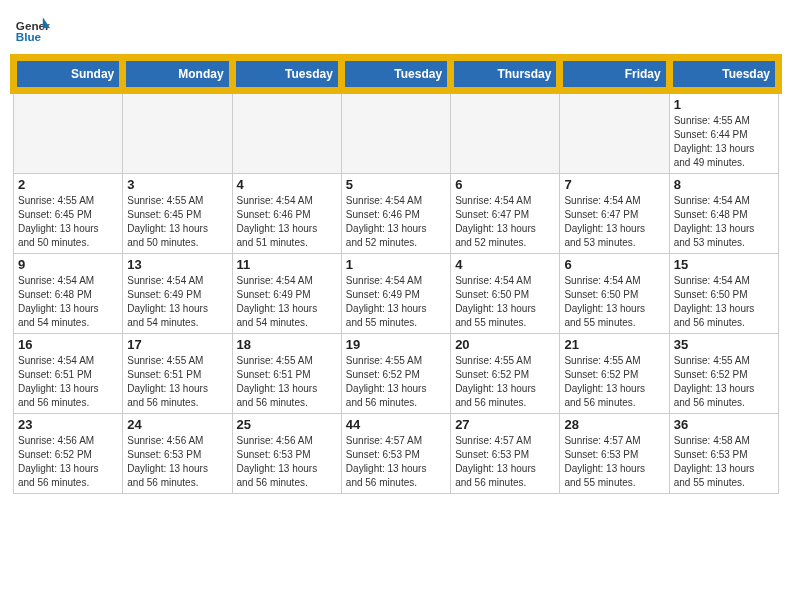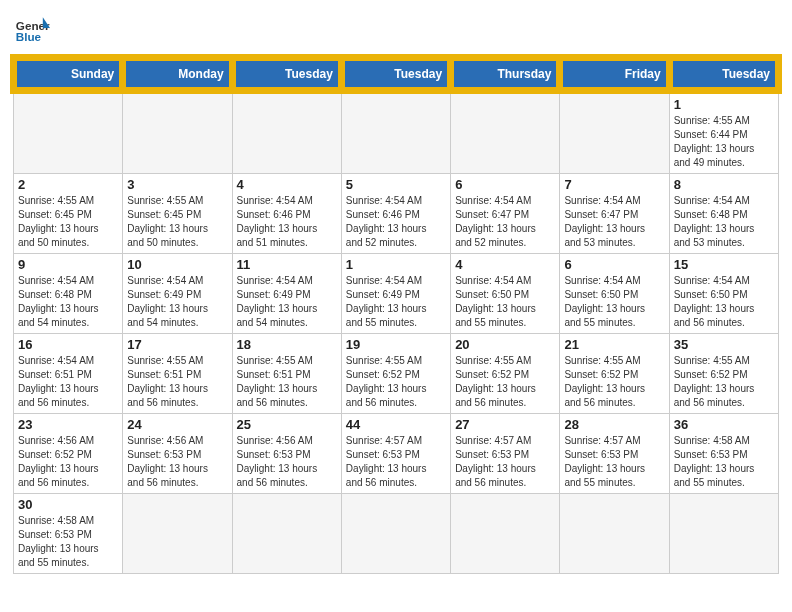--- a/index.html
+++ b/index.html
@@ -177,21 +177,21 @@
       </tr>
       <tr>
         <td>
           <div class="day-number">9</div>
           <div class="day-info" style="white-space: pre-line;">Sunrise: 4:54 AM
 Sunset: 6:48 PM
 Daylight: 13 hours
 and 54 minutes.</div>
         </td>
         <td>
-          <div class="day-number">10</div>
+          <div class="day-number">13</div>
           <div class="day-info" style="white-space: pre-line;">Sunrise: 4:54 AM
 Sunset: 6:49 PM
 Daylight: 13 hours
 and 54 minutes.</div>
         </td>
         <td>
           <div class="day-number">11</div>
           <div class="day-info" style="white-space: pre-line;">Sunrise: 4:54 AM
 Sunset: 6:49 PM
 Daylight: 13 hours
@@ -320,30 +320,15 @@
 Daylight: 13 hours
 and 55 minutes.</div>
         </td>
         <td>
           <div class="day-number">36</div>
           <div class="day-info" style="white-space: pre-line;">Sunrise: 4:58 AM
 Sunset: 6:53 PM
 Daylight: 13 hours
 and 55 minutes.</div>
         </td>
-      </tr>
-      <tr class="last-row">
-        <td>
-          <div class="day-number">30</div>
-          <div class="day-info" style="white-space: pre-line;">Sunrise: 4:58 AM
-Sunset: 6:53 PM
-Daylight: 13 hours
-and 55 minutes.</div>
-        </td>
-        <td class="empty"></td>
-        <td class="empty"></td>
-        <td class="empty"></td>
-        <td class="empty"></td>
-        <td class="empty"></td>
-        <td class="empty"></td>
       </tr>
     </tbody>
 </table>
 
 </body></html>

